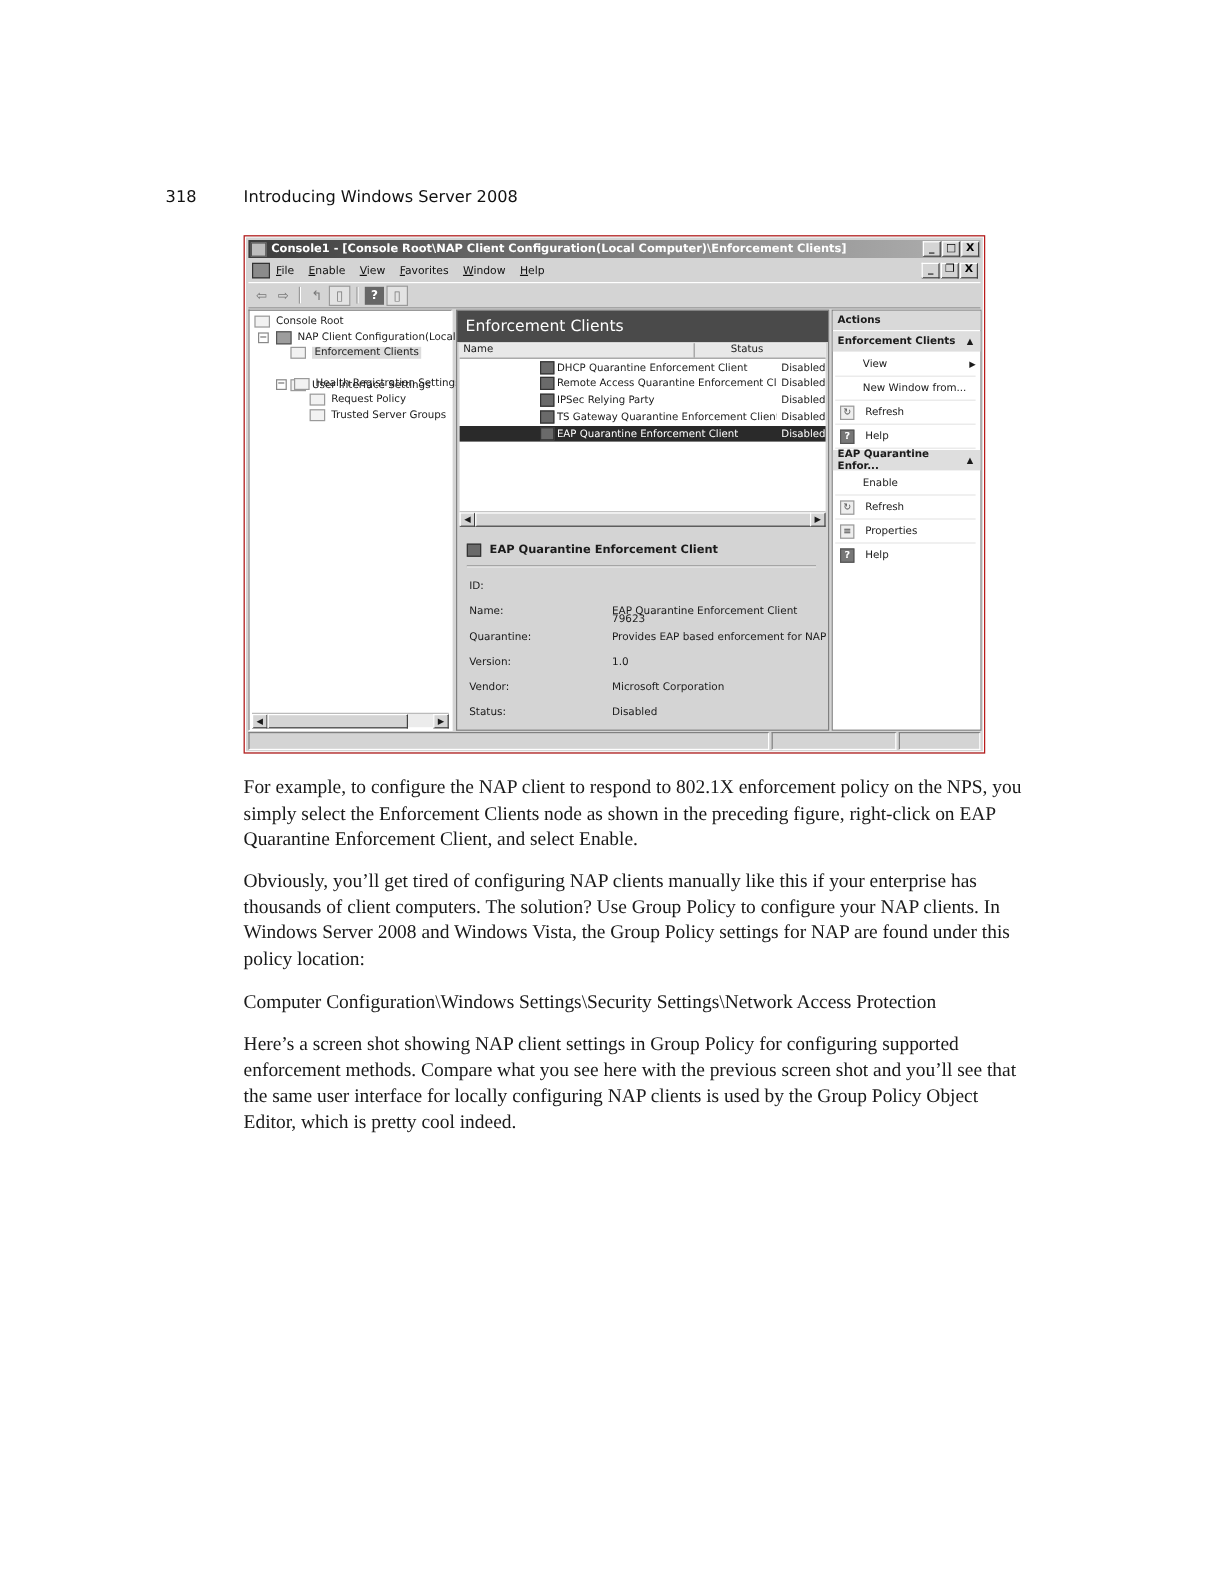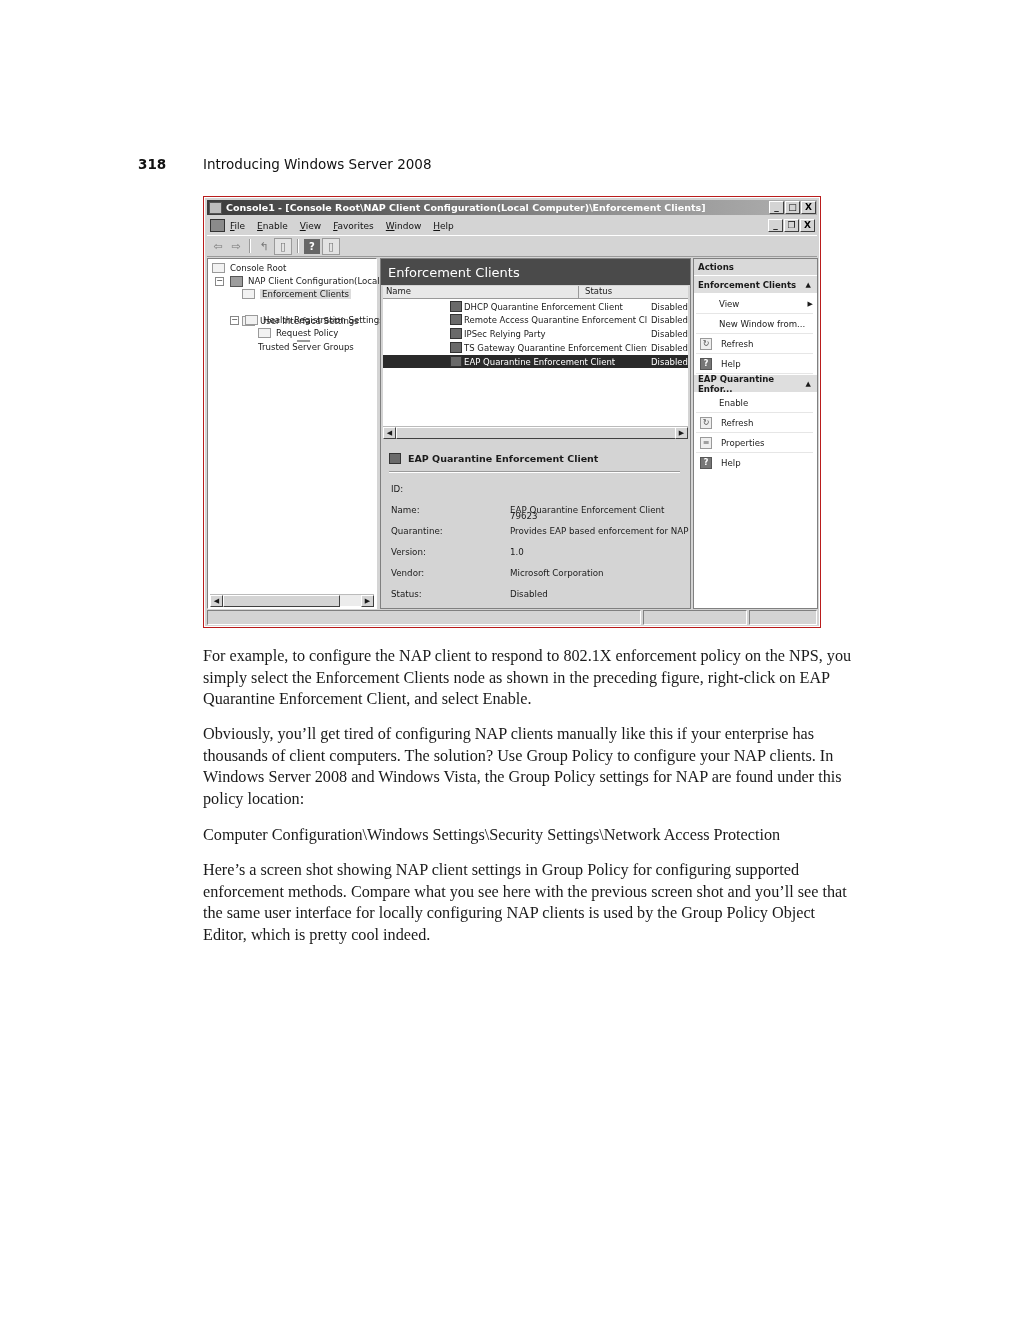--- a/index.html
+++ b/index.html
@@ -1,18 +1,18 @@
 <!DOCTYPE html>
 <html><head>
 <meta charset="utf-8">
 <style>
   html, body { margin:0; padding:0; background:#ffffff; }
   body { width:1024px; height:1325px; position:relative; overflow:hidden; font-family:"Liberation Sans", sans-serif; color:#1a1a1a; }
   .page-header { position:absolute; top:156px; left:138px; font-family:"DejaVu Sans", sans-serif; font-size:13.5px; color:#111; }
-  .page-header .num { font-weight:bold; position:absolute; left:0; top:0; }
+  .page-header .num { font-weight:normal; position:absolute; left:0; top:0; }
   .page-header .title { position:absolute; left:65px; top:0; white-space:nowrap; }
 
   
   .win { position:absolute; left:203px; top:196px; width:616px; height:430px; background:#d4d4d4; border:1px solid #b91c1c; box-shadow: inset 0 0 0 1px #ffffff; font-family:"DejaVu Sans", sans-serif; }
   .titlebar { position:absolute; left:3px; top:3px; right:3px; height:15px; background:linear-gradient(to right,#3c3c3c,#8a8a8a 60%,#b0b0b0); color:#fff; font-size:9.5px; font-weight:bold; display:flex; align-items:center; }
   .titlebar .app-icon { width:11px; height:10px; margin:0 4px 0 2px; background:#bdbdbd; border:1px solid #555; }
   .titlebar .title-text { flex:1; white-space:nowrap; overflow:hidden; }
   .tb-btns { display:flex; gap:1px; margin-right:1px; }
   .tb-btn { width:13px; height:11px; background:#d4d4d4; border:1px solid; border-color:#fff #404040 #404040 #fff; color:#000; font-size:9px; line-height:10px; text-align:center; font-weight:bold; }
   .menubar { position:absolute; left:3px; top:20px; right:3px; height:17px; display:flex; align-items:center; font-size:9px; }
@@ -34,21 +34,21 @@
   .nap-icon { width:11px; height:9px; background:#9d9d9d; border:1px solid #555; margin-right:5px; }
   .tree-item.sel .label { background:#dcdcdc; padding:0 2px; }
   .hscroll { position:absolute; left:2px; right:2px; bottom:2px; height:11px; background:#ececec; border-top:1px solid #bbb; }
   .sarrow { position:absolute; top:0; width:11px; height:10px; background:#d4d4d4; border:1px solid; border-color:#fff #404040 #404040 #fff; font-size:7px; line-height:10px; text-align:center; }
   .sthumb { position:absolute; top:0; height:10px; background:#d4d4d4; border:1px solid; border-color:#fff #404040 #404040 #fff; }
 
   
   .center { position:absolute; left:176px; top:61px; width:309px; height:349px; background:#d4d4d4; border:1px solid #808080; }
   .center-header { position:absolute; left:0; top:0; right:0; height:26px; background:#4a4a4a; color:#fff; font-size:13px; display:flex; align-items:center; padding-left:7px; }
   .list { position:absolute; left:2px; top:27px; right:2px; height:152px; background:#fff; font-size:8.5px; }
-  .list-head { position:absolute; left:0; top:0; right:0; height:12px; background:#e8e8e8; border-bottom:1px solid #999; display:flex; }
+  .list-head { position:absolute; left:0; top:0; right:0; height:12px; background:#e8e8e8; border-bottom:1px solid #999; display:flex;gap:24px; }
   .col-name { width:196px; border-right:1px solid #999; padding-left:3px; box-sizing:border-box; }
   .col-status { padding-left:6px; }
   .list-row { position:absolute; left:0; right:0; height:13px; display:flex; align-items:center;justify-content:flex-end; }
   .list-row.sel { background:#2a2a2a; color:#fff; }
   .row-icon { width:10px; height:9px; background:#6a6a6a; border:1px solid #333; margin:0 2px 0 3px; flex:none; }
   .row-name { width:183px; white-space:nowrap; overflow:hidden; }
   .row-status { padding-left:4px; }
   .list-scroll { position:absolute; left:0; right:0; bottom:0; height:11px; background:#ececec; border-top:1px solid #bbb; }
   .details { position:absolute; left:2px; top:183px; right:2px; bottom:2px; font-size:8.7px; }
   .details-title { position:absolute; left:6px; top:11px; display:flex; align-items:center; font-weight:bold; font-size:9.5px; }
@@ -138,21 +138,21 @@
     </div>
     <div class="tree-item" style="left:22px;top:55px;">
       <span class="expander">−</span>
       <span class="folder"></span>
       <span class="label">Health Registration Settings</span>
     </div>
     <div class="tree-item" style="left:50px;top:68px;">
       <span class="folder"></span>
       <span class="label">Request Policy</span>
     </div>
-    <div class="tree-item" style="left:50px;top:81px;flex-direction:column;">
+    <div class="tree-item" style="left:50px;top:81px;">
       <span class="folder"></span>
       <span class="label">Trusted Server Groups</span>
     </div>
     <div class="hscroll">
       <span class="sarrow" style="left:0;">◀</span>
       <span class="sthumb" style="left:13px;width:115px;"></span>
       <span class="sarrow" style="right:0;">▶</span>
     </div>
   </div>
 

